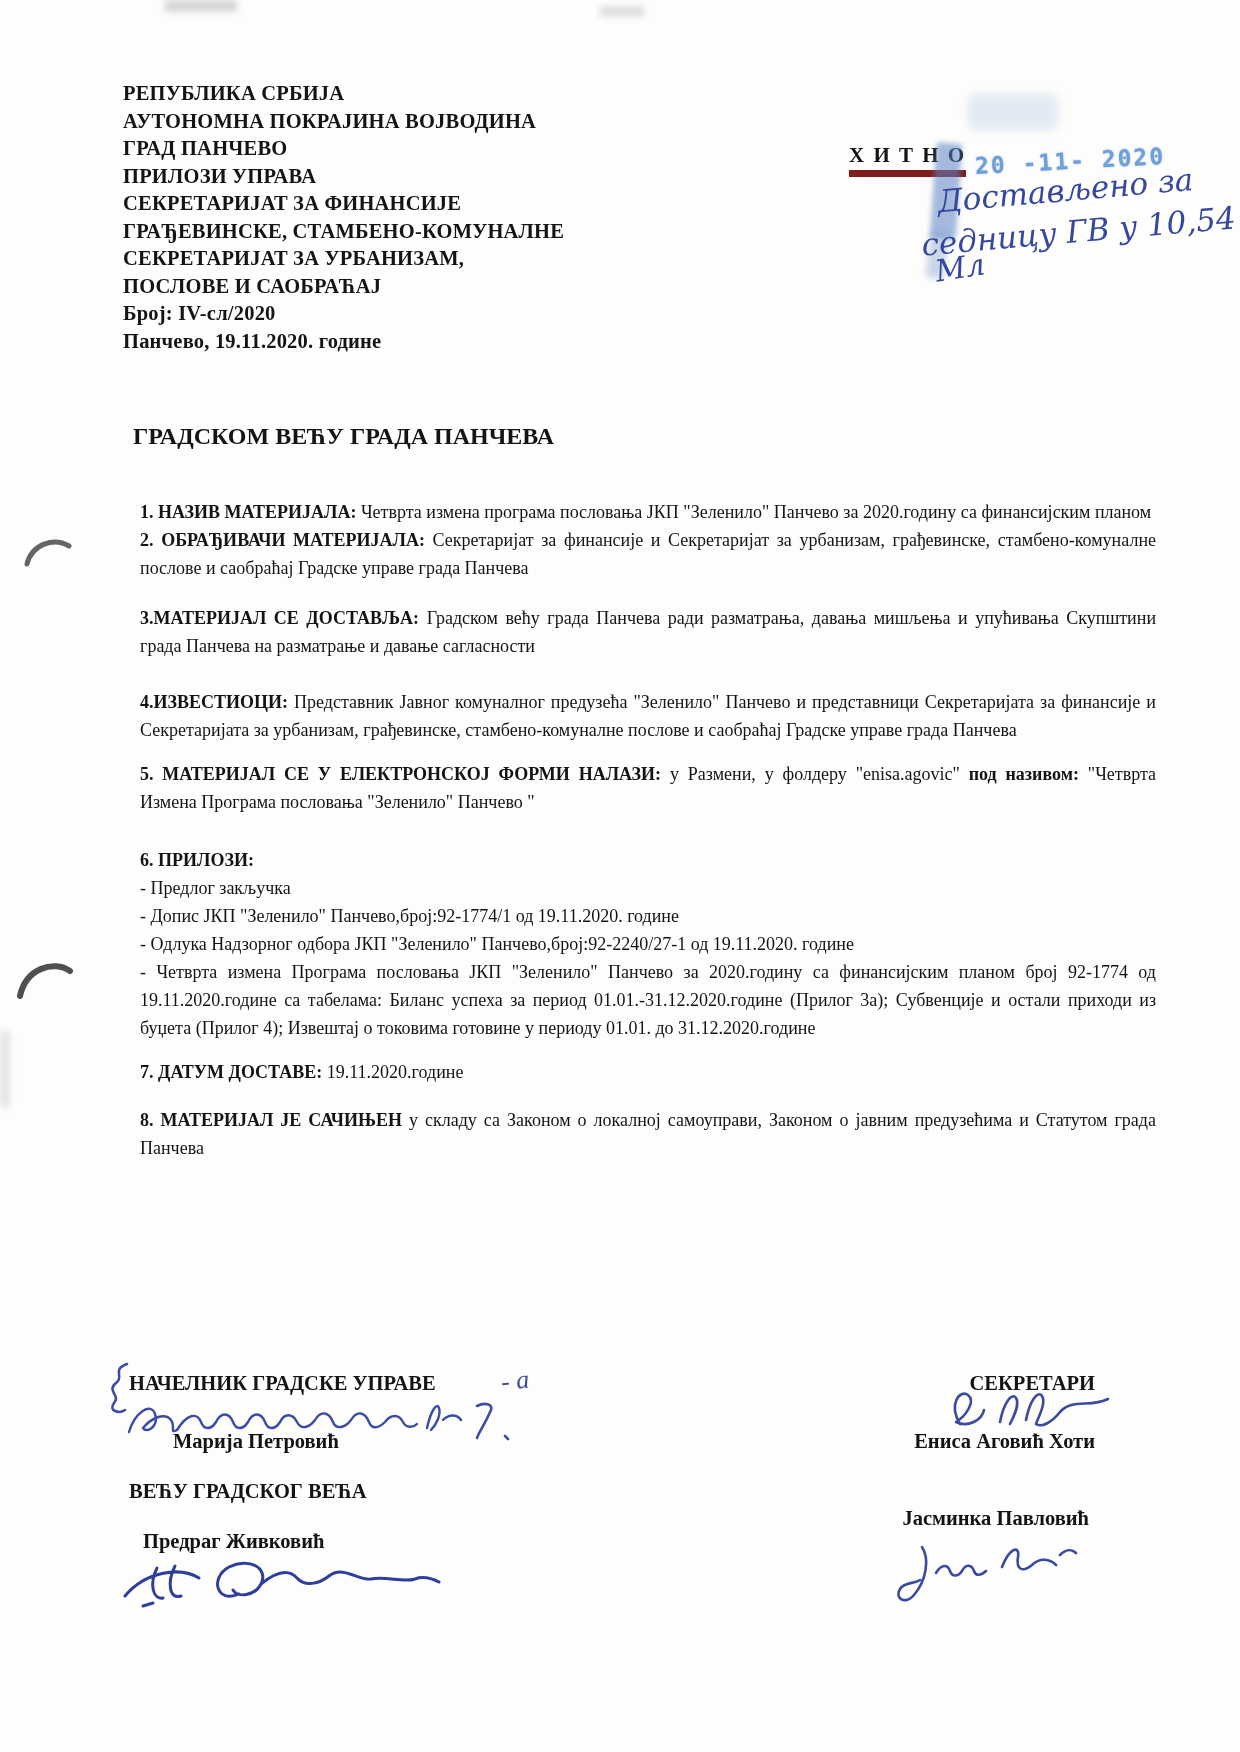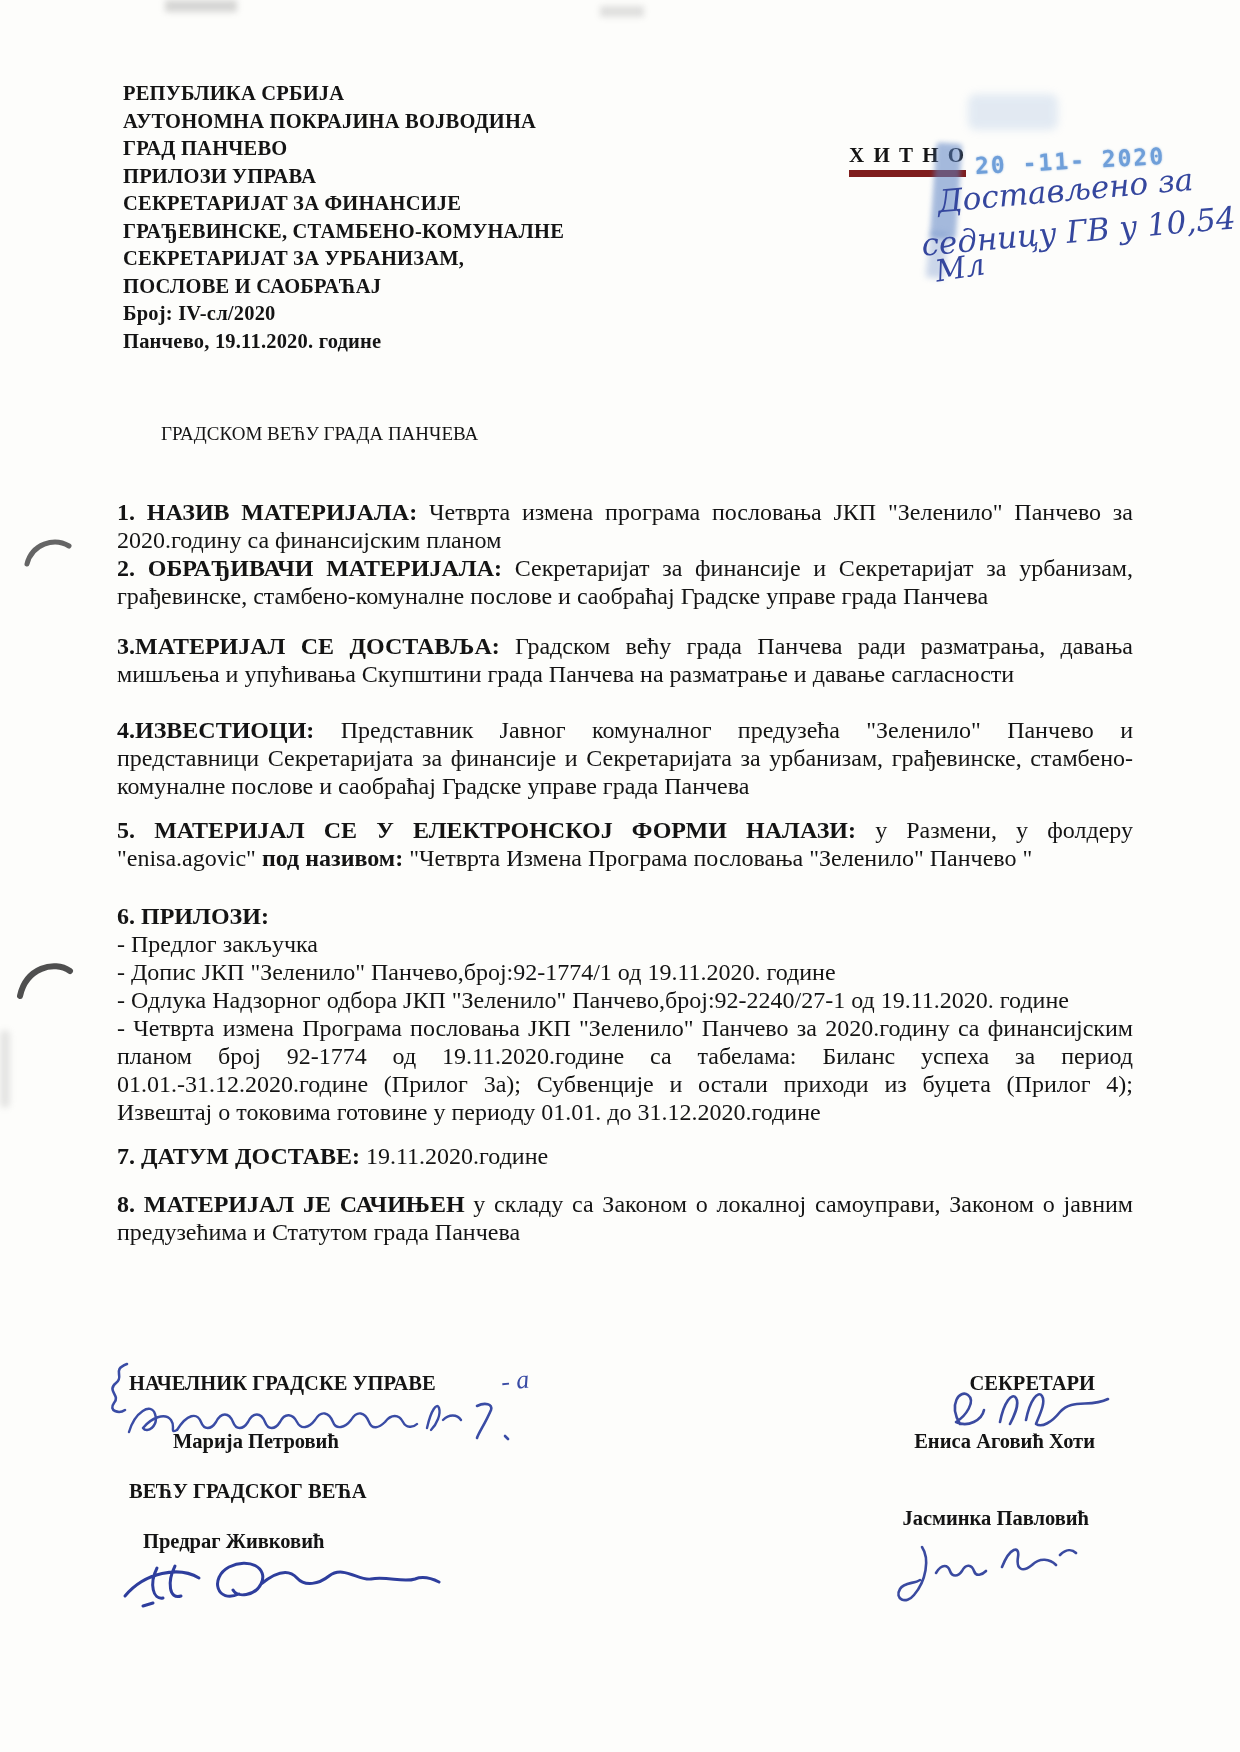--- a/index.html
+++ b/index.html
@@ -27,24 +27,24 @@
   .stamp-date { position:absolute; left:975px; top:148px; color:#6f9fd9;
                 font-family:"DejaVu Sans Mono","Liberation Mono",monospace;
                 font-weight:bold; font-size:23px; letter-spacing:2px;
                 transform:rotate(-3deg); text-shadow:0 0 2px rgba(111,159,217,.75); }
   .hw { position:absolute; color:#35479e; font-style:italic;
         font-family:"DejaVu Serif","Liberation Serif",serif; white-space:nowrap; }
   .hw1 { left:937px; top:172px; font-size:31px; transform:rotate(-5deg); }
   .hw2 { left:921px; top:213px; font-size:31px; transform:rotate(-5deg); }
   .hw3 { left:935px; top:250px; font-size:30px; transform:rotate(-9deg); }
   
-  .addressee { position:absolute; left:133px; top:423px; font-weight:normal; font-size:19px;margin-left:28px; }
+  .addressee { position:absolute; left:133px; top:423px; font-weight:bold; font-size:24px; }
   
-  .body-text { position:absolute; left:117px; top:498px; width:1016px;
-               font-size:24px; line-height:28px; text-align:justify; }
+  .body-text { position:absolute; left:140px; top:498px; width:1016px;
+               font-size:18px; line-height:28px; text-align:justify; }
   .body-text p, .body-text .att { margin:0; }
   .m16 { margin-top:16px !important; }
   .m20 { margin-top:20px !important; }
   .m22 { margin-top:22px !important; }
   .m28 { margin-top:28px !important; }
   .m30 { margin-top:30px !important; }
   b { font-weight:bold; }
   
   .sig-left { position:absolute; left:129px; top:1372px; width:480px;
               font-weight:bold; font-size:20.5px; }

